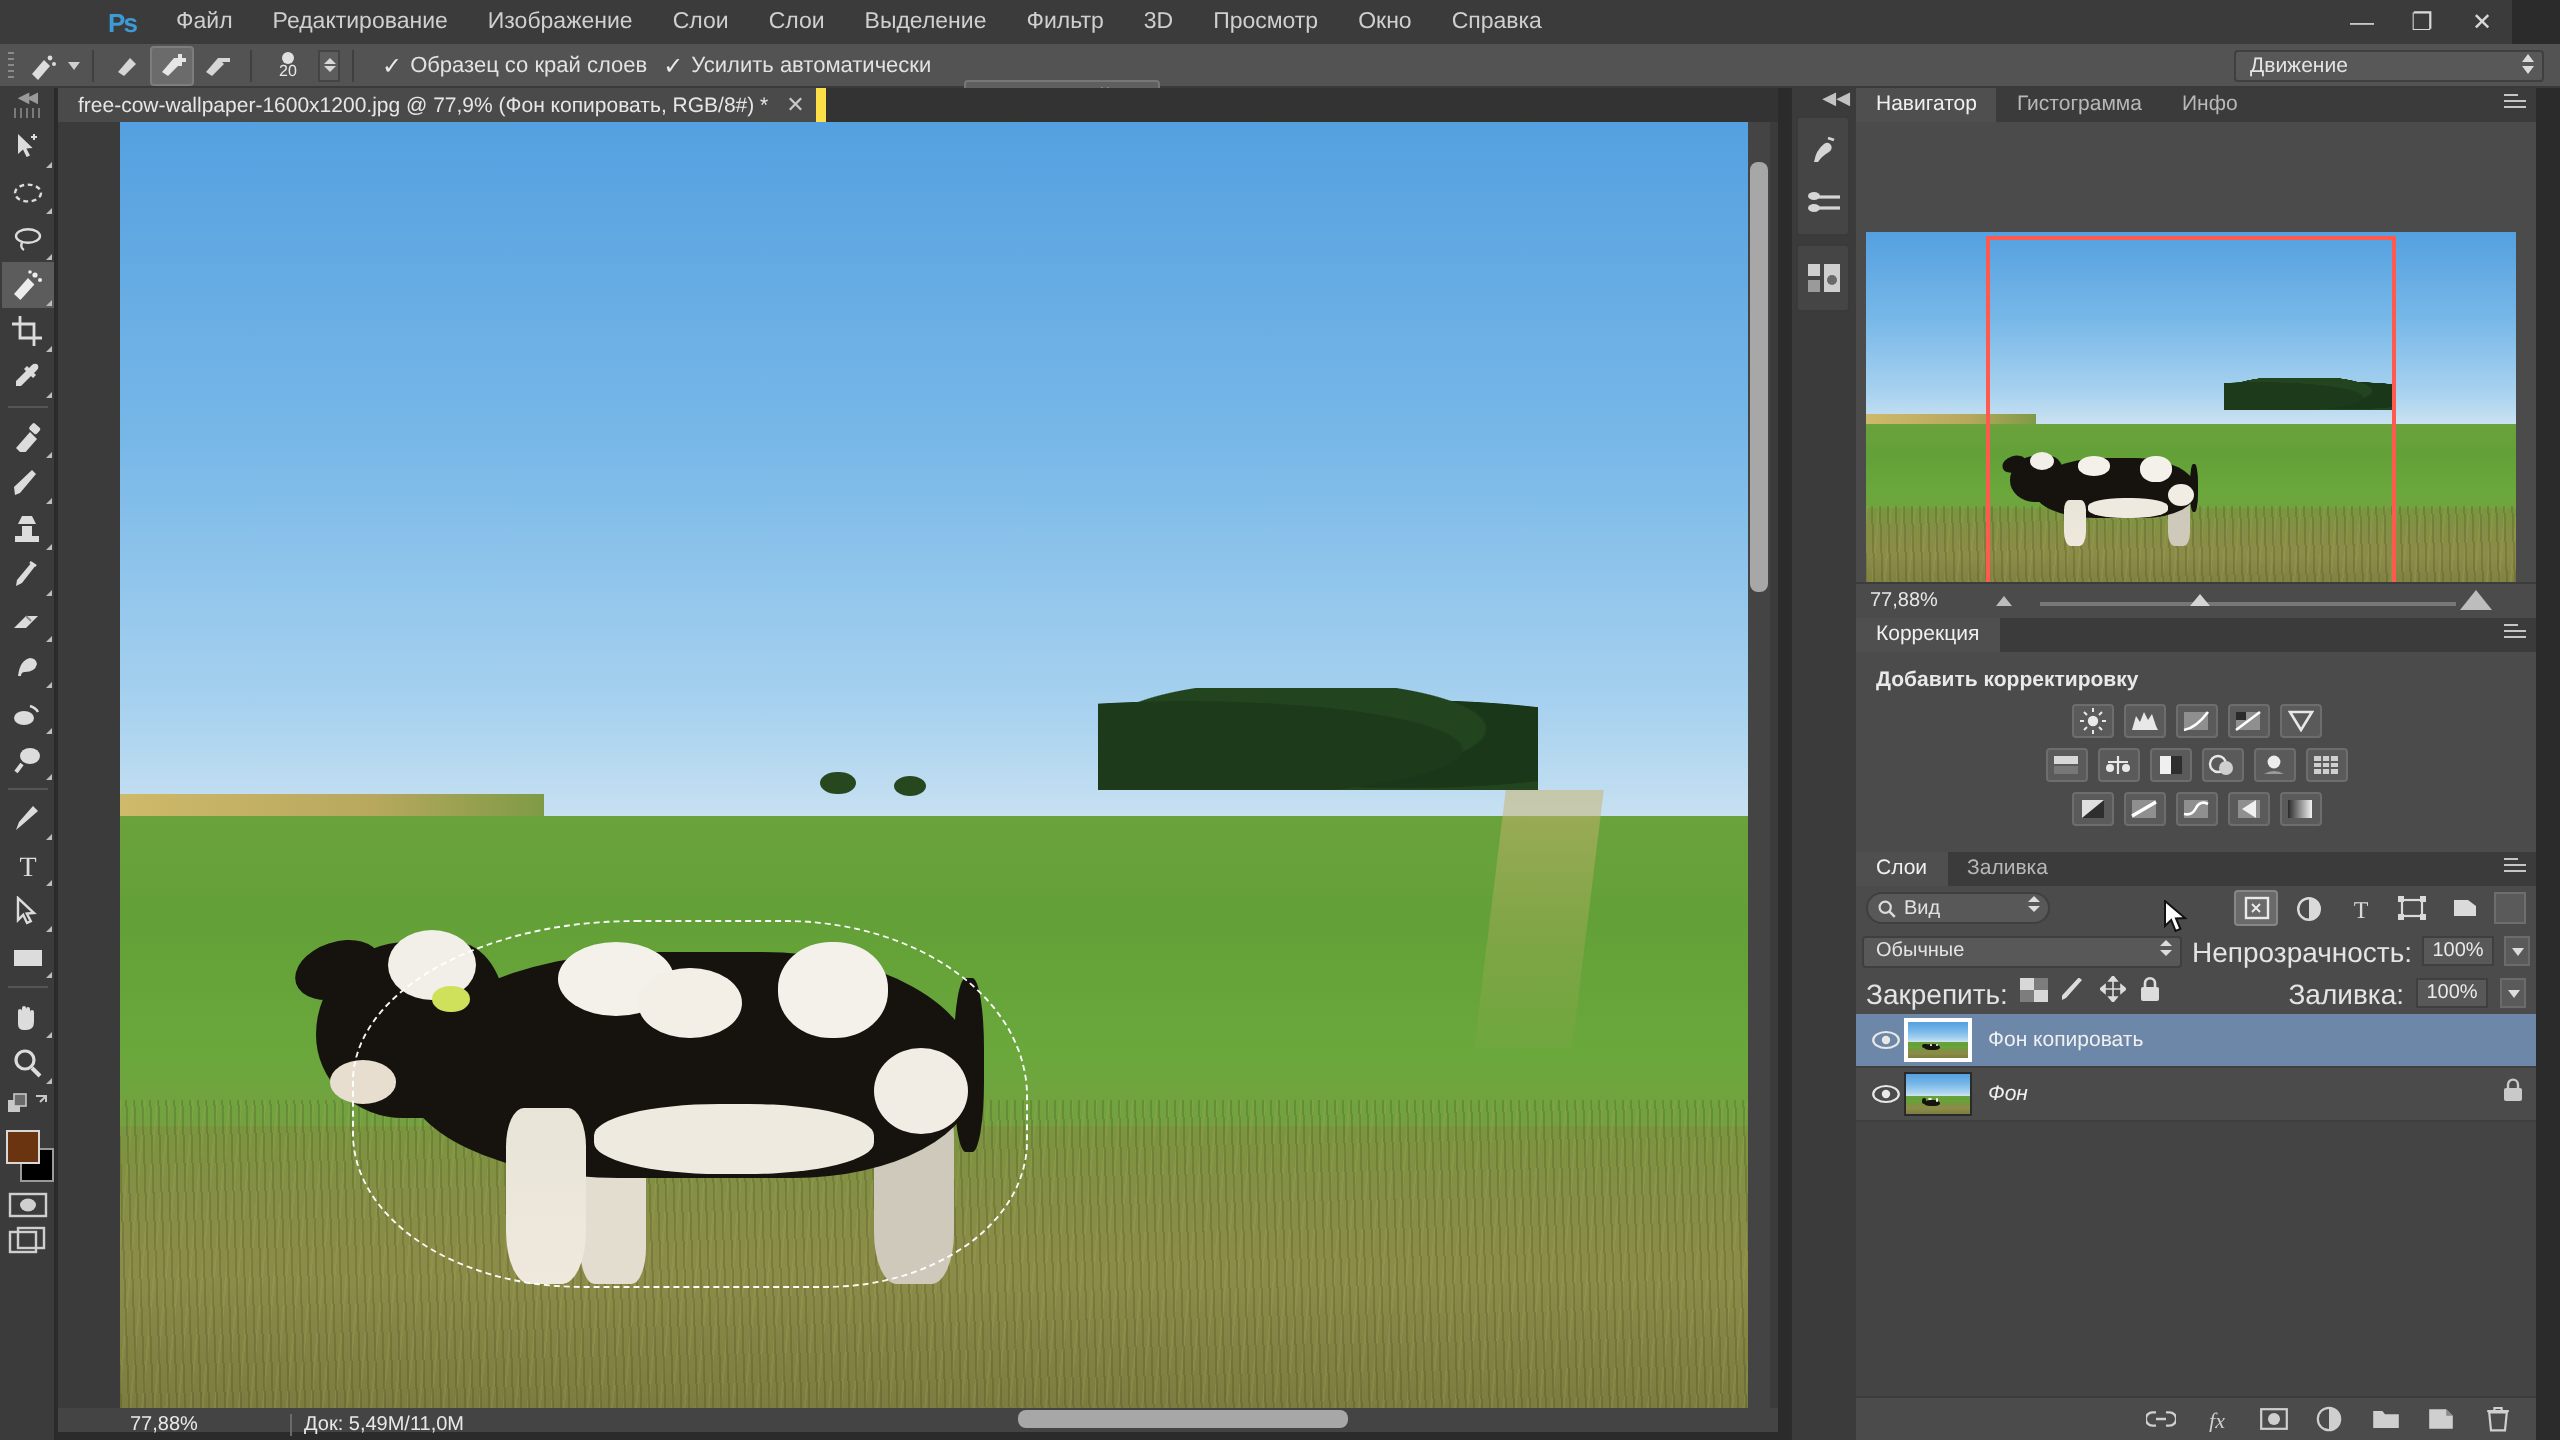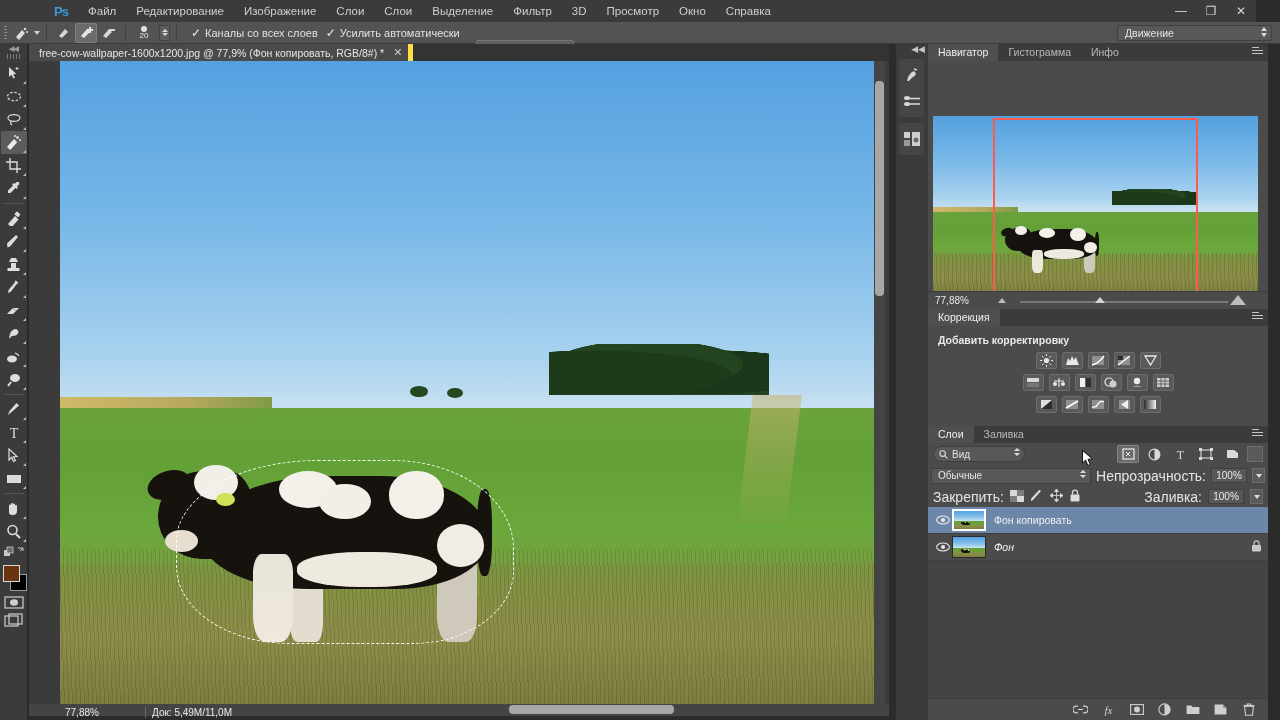--- a/index.html
+++ b/index.html
@@ -295,21 +295,21 @@
       <div class="brushnum">20</div>
     </div>
     <div class="spin">
         <u class="up"></u>
         <u class="dn"></u>
       </div>
     <div class="ob-sep"></div>
 
     <div class="cb">
       <span class="tick">✓</span>
-      <span>Каналы со всех слоев</span>
+      <span>Образец со край слоев</span>
     </div>
     <div class="cb">
       <span class="tick">✓</span>
       <span>Усилить автоматически</span>
     </div>
 
     <div class="btn-refine">Уточн. край...</div>
 
     <div class="ws-select">
       <span>Движение</span>

